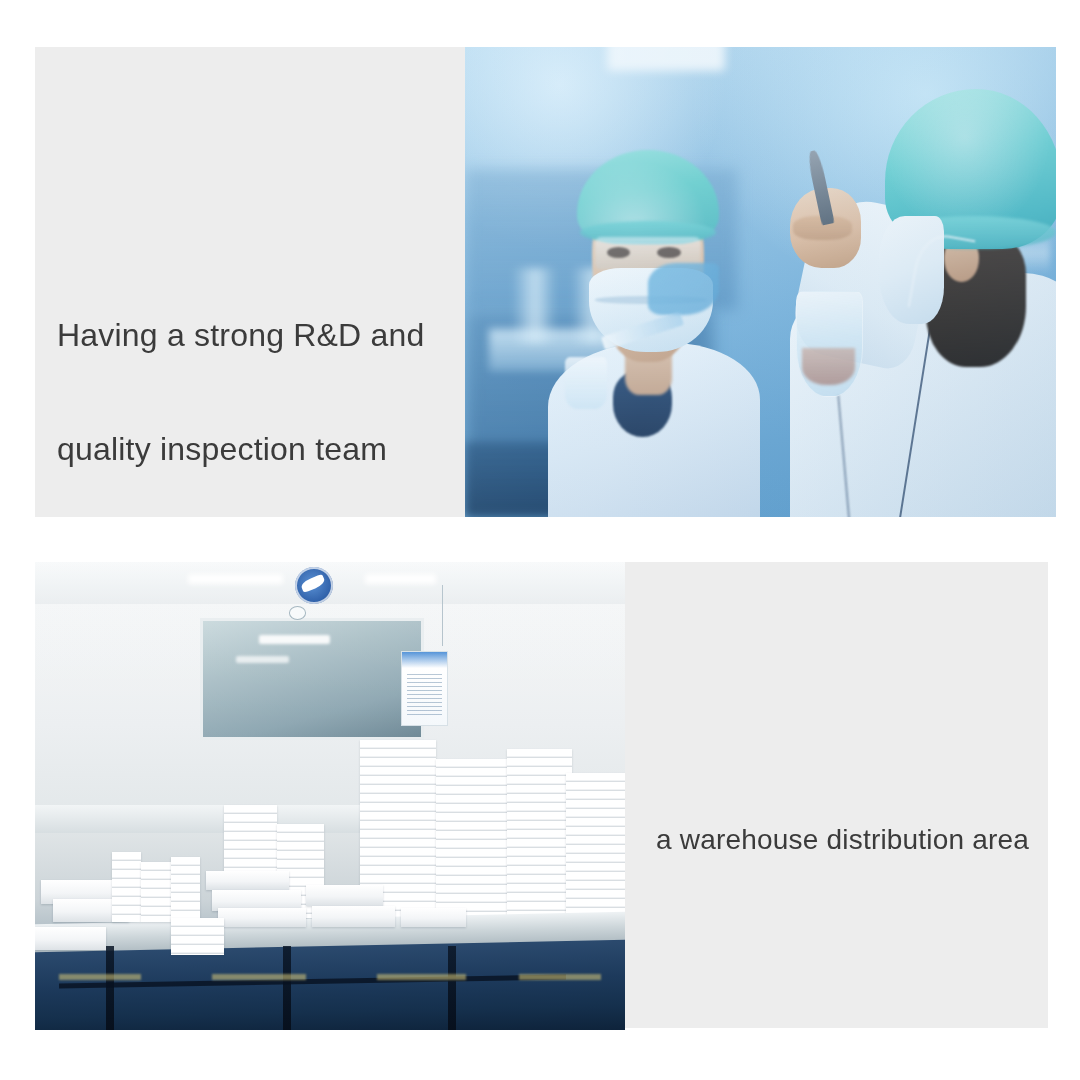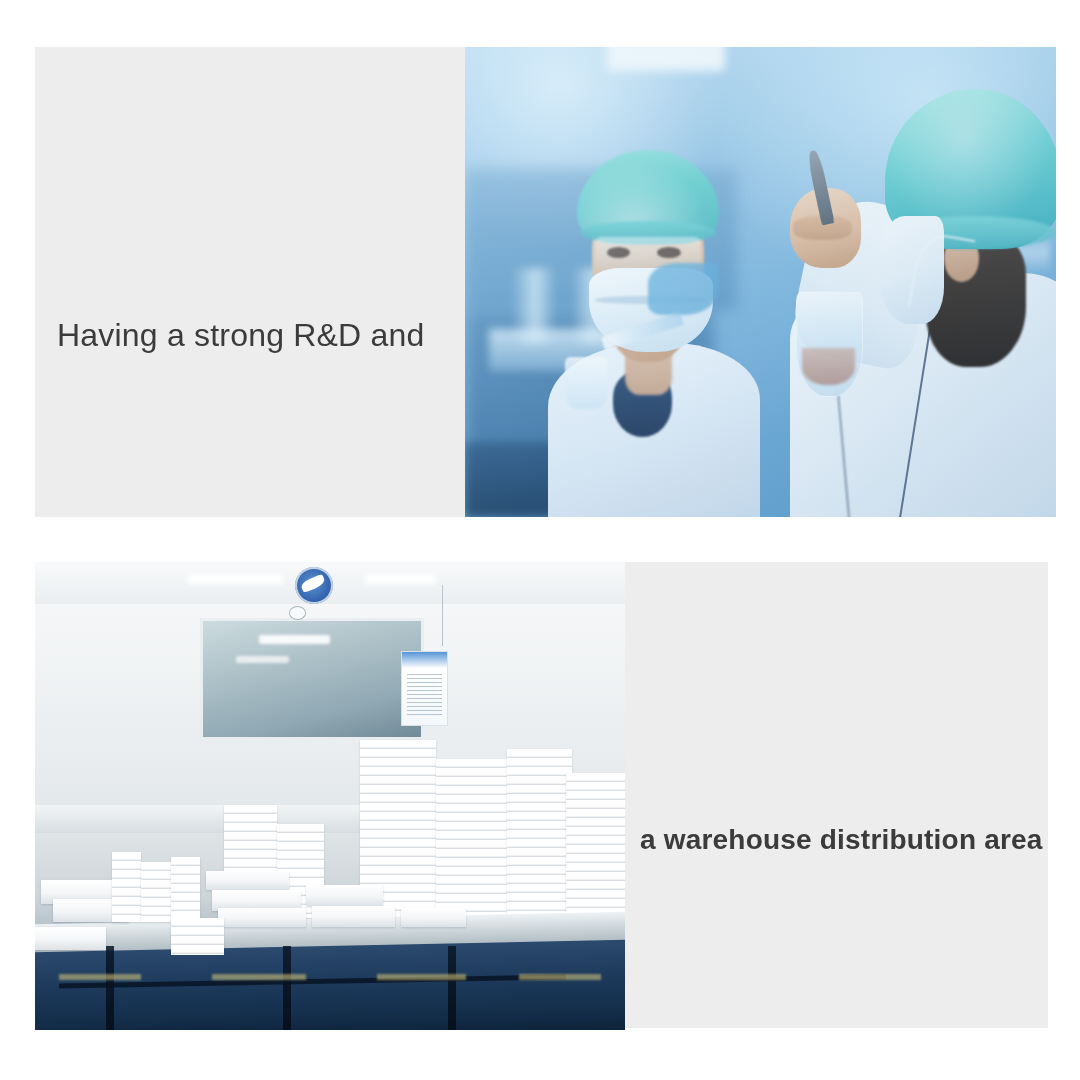--- a/index.html
+++ b/index.html
@@ -56,24 +56,23 @@
     left: 465px; top: 47px;
     width: 591px; height: 470px;
   }
 
   
   #sec2-panel {
     left: 616px; top: 562px;
     width: 432px; height: 466px;
   }
   #sec2-caption {
-    left: 640px; top: 752px;
+    left: 656px; top: 752px;
     font-size: 28px;
     line-height: 35px;
-    font-weight: bold;
   }
   #sec2-photo {
     left: 35px; top: 562px;
     width: 590px; height: 468px;
   }
 
   
   #sec1-photo .p1-bg {
     position: absolute; inset: 0;
     background:
@@ -562,20 +561,21 @@
 </style>
 </head>
 <body>
 
 <div class="stage">
 
   <div class="panel" id="sec1-panel"></div>
 
   <div class="caption" id="sec1-caption">
     <span class="line">Having a strong R&amp;D and</span>
+    <span class="line">quality inspection team</span>
   </div>
 
   <div class="photo" id="sec1-photo">
     <div class="p1-bg"></div>
     <div class="p1-wall-a"></div>
     <div class="p1-wall-b"></div>
     <div class="p1-ceiling-light"></div>
     <div class="p1-shelf"></div>
     <div class="p1-jars"></div>
     <div class="p1-rack"></div>

